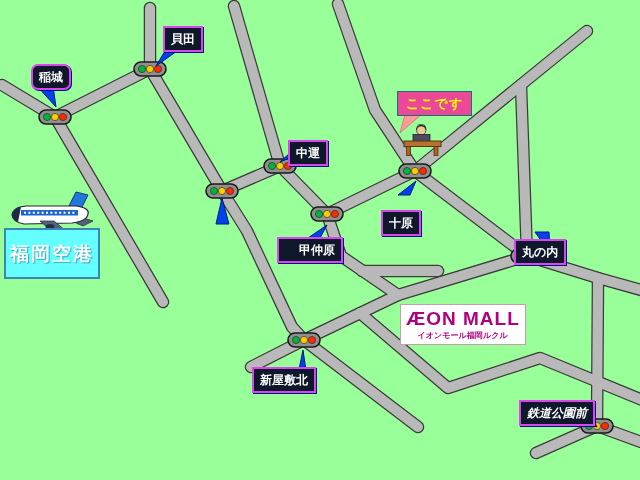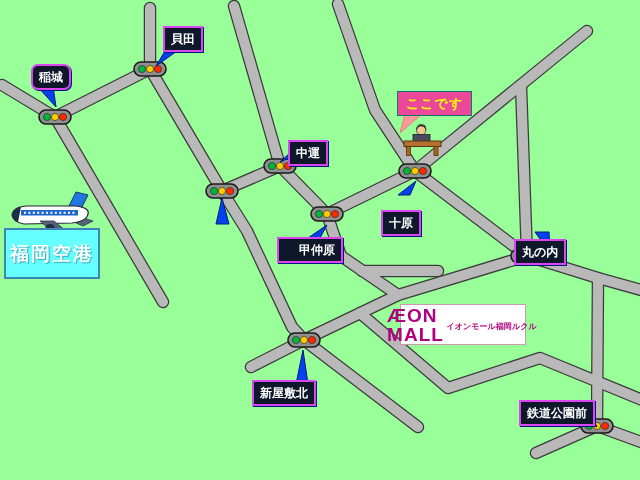--- a/index.html
+++ b/index.html
@@ -12,21 +12,21 @@
   .lbl.big{font-size:14px;letter-spacing:1px;}
   #here-label{position:absolute;background:#ec4899;color:#ffff00;font-weight:bold;
        font-size:13px;line-height:1;padding:5px 8px;border:1px solid #0f766e;
        white-space:nowrap;z-index:3;letter-spacing:1px;}
   #airport-label{position:absolute;left:4px;top:228px;width:92px;height:47px;
        background:#66ffff;border:2px solid #3d85b8;color:#ffffff;
        font-family:"Liberation Serif",serif;font-size:19px;font-weight:bold;
        letter-spacing:2px;display:flex;align-items:center;justify-content:center;
        text-shadow:1px 1px 1px rgba(0,90,130,.55);z-index:3;}
   #aeon-logo{position:absolute;left:400px;top:304px;width:124px;height:39px;
-       background:#ffffff;border:1px solid #cc9ab0;display:flex;flex-direction:row;
+       background:#ffffff;border:1px solid #cc9ab0;display:flex;flex-direction:column;
        align-items:center;justify-content:center;z-index:3;}
   #aeon-title{color:#b0007f;font-size:19px;font-weight:bold;letter-spacing:1px;line-height:1;}
   #aeon-subtitle{color:#b0007f;font-size:8.5px;font-weight:bold;line-height:1;margin-top:3px;
        white-space:nowrap;transform:scale(.95);}
 </style>
 </head>
 <body>
 
 <div id="map">
 
@@ -162,22 +162,22 @@
       <ellipse cx="62" cy="231" rx="4.5" ry="3" fill="#223046"></ellipse>
     </g>
   </svg>
 
   <div class="lbl" style="left:31px;top:64px;border-radius:7px;">稲城</div>
   <div class="lbl" style="left:163px;top:26px;">貝田</div>
   <div class="lbl" style="left:288px;top:129px;margin-top:11px;">中運</div>
   <div class="lbl" style="left:381px;top:210px;">十原</div>
   <div class="lbl" style="left:277px;top:237px;padding-left:20px;">甲仲原</div>
   <div class="lbl" style="left:514px;top:211px;margin-top:28px;">丸の内</div>
-  <div class="lbl" style="left:252px;top:380px;">新屋敷北</div>
-  <div class="lbl" style="left:519px;top:400px;">鉄道公園前</div>
+  <div class="lbl" style="left:252px;top:367px;">新屋敷北</div>
+  <div class="lbl" style="left:519px;top:400px;font-style:italic;">鉄道公園前</div>
 
   <div id="here-label" style="left:397px;top:91px;">ここです</div>
 
   <div id="airport-label">福岡空港</div>
 
   <div id="aeon-logo">
     <div id="aeon-title">ÆON MALL</div>
     <div id="aeon-subtitle">イオンモール福岡ルクル</div>
   </div>
 

